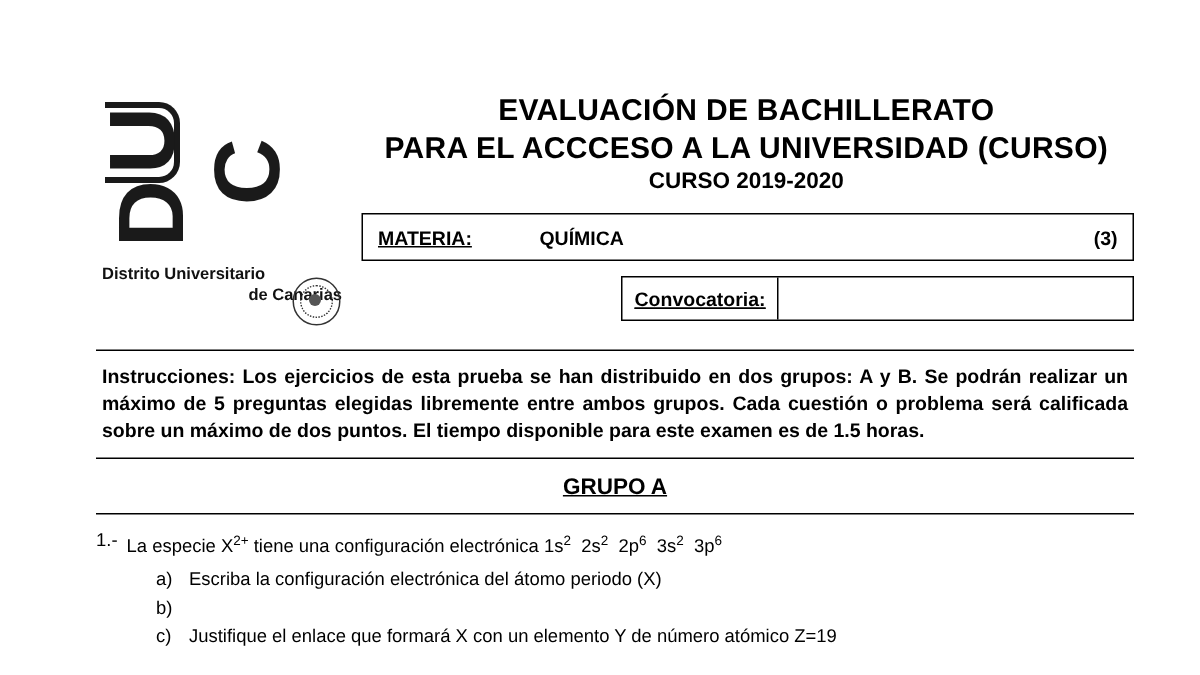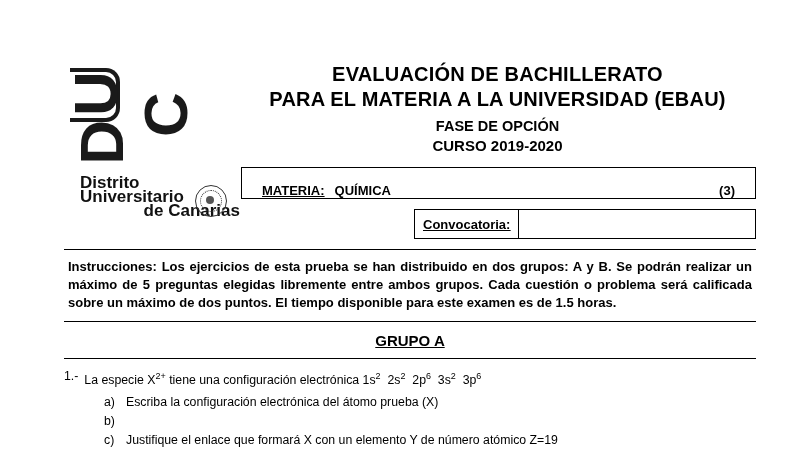--- a/index.html
+++ b/index.html
@@ -64,24 +64,24 @@
     border-radius: 0 0 14px 14px;
     padding: 0 2px;
     line-height: 52px;
     height: 46px;
     vertical-align: top;
     margin: 0 1px;
   }
 
   .logo-text {
     position: absolute;
-    left: 16px;
+    left: 4px;
     top: 118px;
     width: 160px;
-    font-size: 17px;
+    font-size: 11px;
     font-weight: bold;
     color: #111;
     line-height: 14px;
   }
   .logo-text .line2 {
     display: block;
     text-align: right;
     padding-left: 4px;
   }
   .logo-seal {
@@ -139,24 +139,25 @@
     line-height: 18px;
   }
 
   
   .materia-box {
     margin-top: 12px;
     margin-left: 2px;
     border: 1.4px solid #000;
     height: 30px;
     display: flex;
-    align-items: flex-end;
-    padding: 0 20px;
+    align-items: center;
+    padding: 0 10px;
     font-size: 13px;
     font-weight: bold;
+    gap: 35px;
   }
   .materia-box .label {
     text-decoration: underline;
   }
   .materia-box .value {
     margin-left: 10px;
   }
   .materia-box .code {
     margin-left: auto;
     font-weight: bold;
@@ -261,22 +262,21 @@
         <div class="logo-duc">D<span class="u-out">U</span>C</div>
         <div class="logo-text">
           <span>Distrito Universitario</span>
           <span class="line2">de Canarias</span>
         </div>
         <div class="logo-seal"></div>
       </div>
 
       <div class="title-col">
         <div class="title-main">EVALUACIÓN DE BACHILLERATO</div>
-        <div class="title-main">PARA EL MATERIA A LA UNIVERSIDAD (EBAU)</div>
-        <div class="title-sub">FASE DE OPCIÓN</div>
+        <div class="title-main">PARA EL ACCCESO A LA UNIVERSIDAD (CURSO)</div>
         <div class="title-course">CURSO 2019-2020</div>
 
         <div class="materia-box">
           <span class="label">MATERIA:</span>
           <span class="value">QUÍMICA</span>
           <span class="code">(3)</span>
         </div>
 
         <div class="convo-wrap">
           <div class="convo-box">
@@ -294,21 +294,21 @@
     </div>
 
     <div class="questions">
       <div class="q-main">
         <span class="q-num">1.-</span>
         <span class="q-text">La&nbsp;especie&nbsp;X<sup>2+</sup>&nbsp;tiene&nbsp;una&nbsp;configuración&nbsp;electrónica&nbsp;1s<sup>2</sup>&nbsp;&nbsp;2s<sup>2</sup>&nbsp;&nbsp;2p<sup>6</sup>&nbsp;&nbsp;3s<sup>2</sup>&nbsp;&nbsp;3p<sup>6</sup></span>
       </div>
       <div class="q-items">
         <div class="q-item">
           <span class="q-letter">a)</span>
-          <span>Escriba la configuración electrónica del átomo prueba (X)</span>
+          <span>Escriba la configuración electrónica del átomo periodo (X)</span>
         </div>
         <div class="q-item">
           <span class="q-letter">b)</span>
         </div>
         <div class="q-item">
           <span class="q-letter">c)</span>
           <span>Justifique el enlace que formará X con un elemento Y de número atómico Z=19</span>
         </div>
 
       </div>

